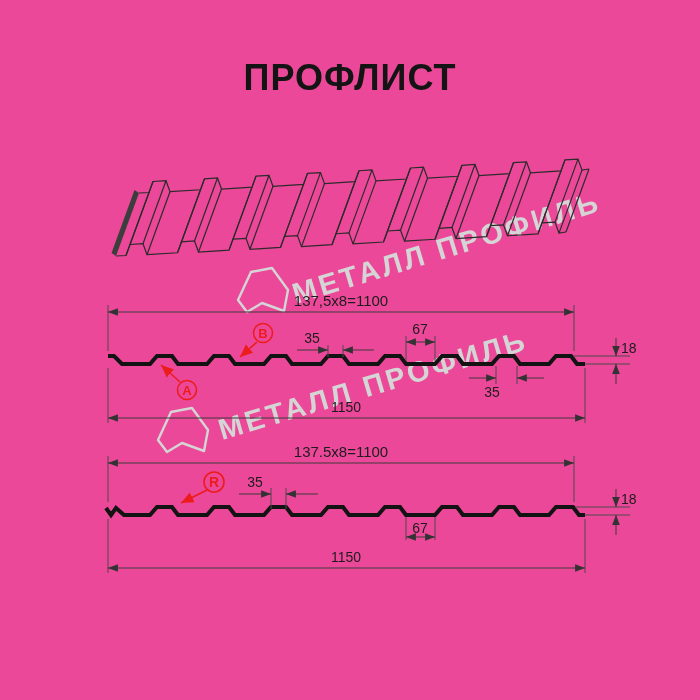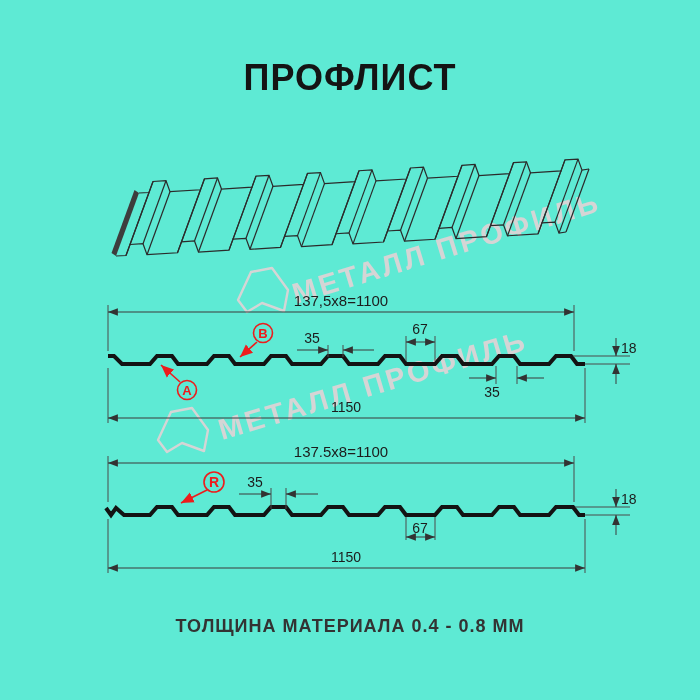--- a/index.html
+++ b/index.html
@@ -1,16 +1,16 @@
 <!DOCTYPE html>
 <html><head>
 <meta charset="utf-8">
 <style>
   html,body{margin:0;padding:0;background:#fff;}
-  .page{position:relative;width:700px;height:700px;background:#5eead4;overflow:hidden;
+  .page{position:relative;width:700px;height:700px;background:#ec4899;overflow:hidden;
         font-family:"Liberation Sans", sans-serif;}
   .title{position:absolute;top:57px;left:0;width:700px;text-align:center;margin:0;
          font-size:36px;font-weight:700;letter-spacing:1px;color:#141414;}
   .subtitle{position:absolute;top:100px;left:0;width:700px;text-align:center;
          font-size:18px;font-weight:700;letter-spacing:0.5px;color:#1a1a1a;}
   .footnote{position:absolute;top:616px;left:0;width:700px;text-align:center;
          font-size:18px;font-weight:600;letter-spacing:1px;color:#333;}
   svg{position:absolute;top:0;left:0;}
   .dimtext{font-size:15px;fill:#1c1c1c;}
   .dimsmall{font-size:14px;fill:#1c1c1c;}
@@ -217,14 +217,13 @@
 
       <g>
         <line class="extline" x1="108" y1="519" x2="108" y2="573"></line>
         <line class="extline" x1="585" y1="519" x2="585" y2="573"></line>
         <line class="dimline" x1="108" y1="568" x2="585" y2="568" marker-start="url(#arrS)" marker-end="url(#arrE)"></line>
         <text class="dimsmall" x="346" y="562" text-anchor="middle">1150</text>
       </g>
     </g>
   </svg>
 
-  <div class="footnote">ТОЛЩИНА МАТЕРИАЛА 0.4 - 0.8 ММ</div>
 </div>
 
 </body></html>

